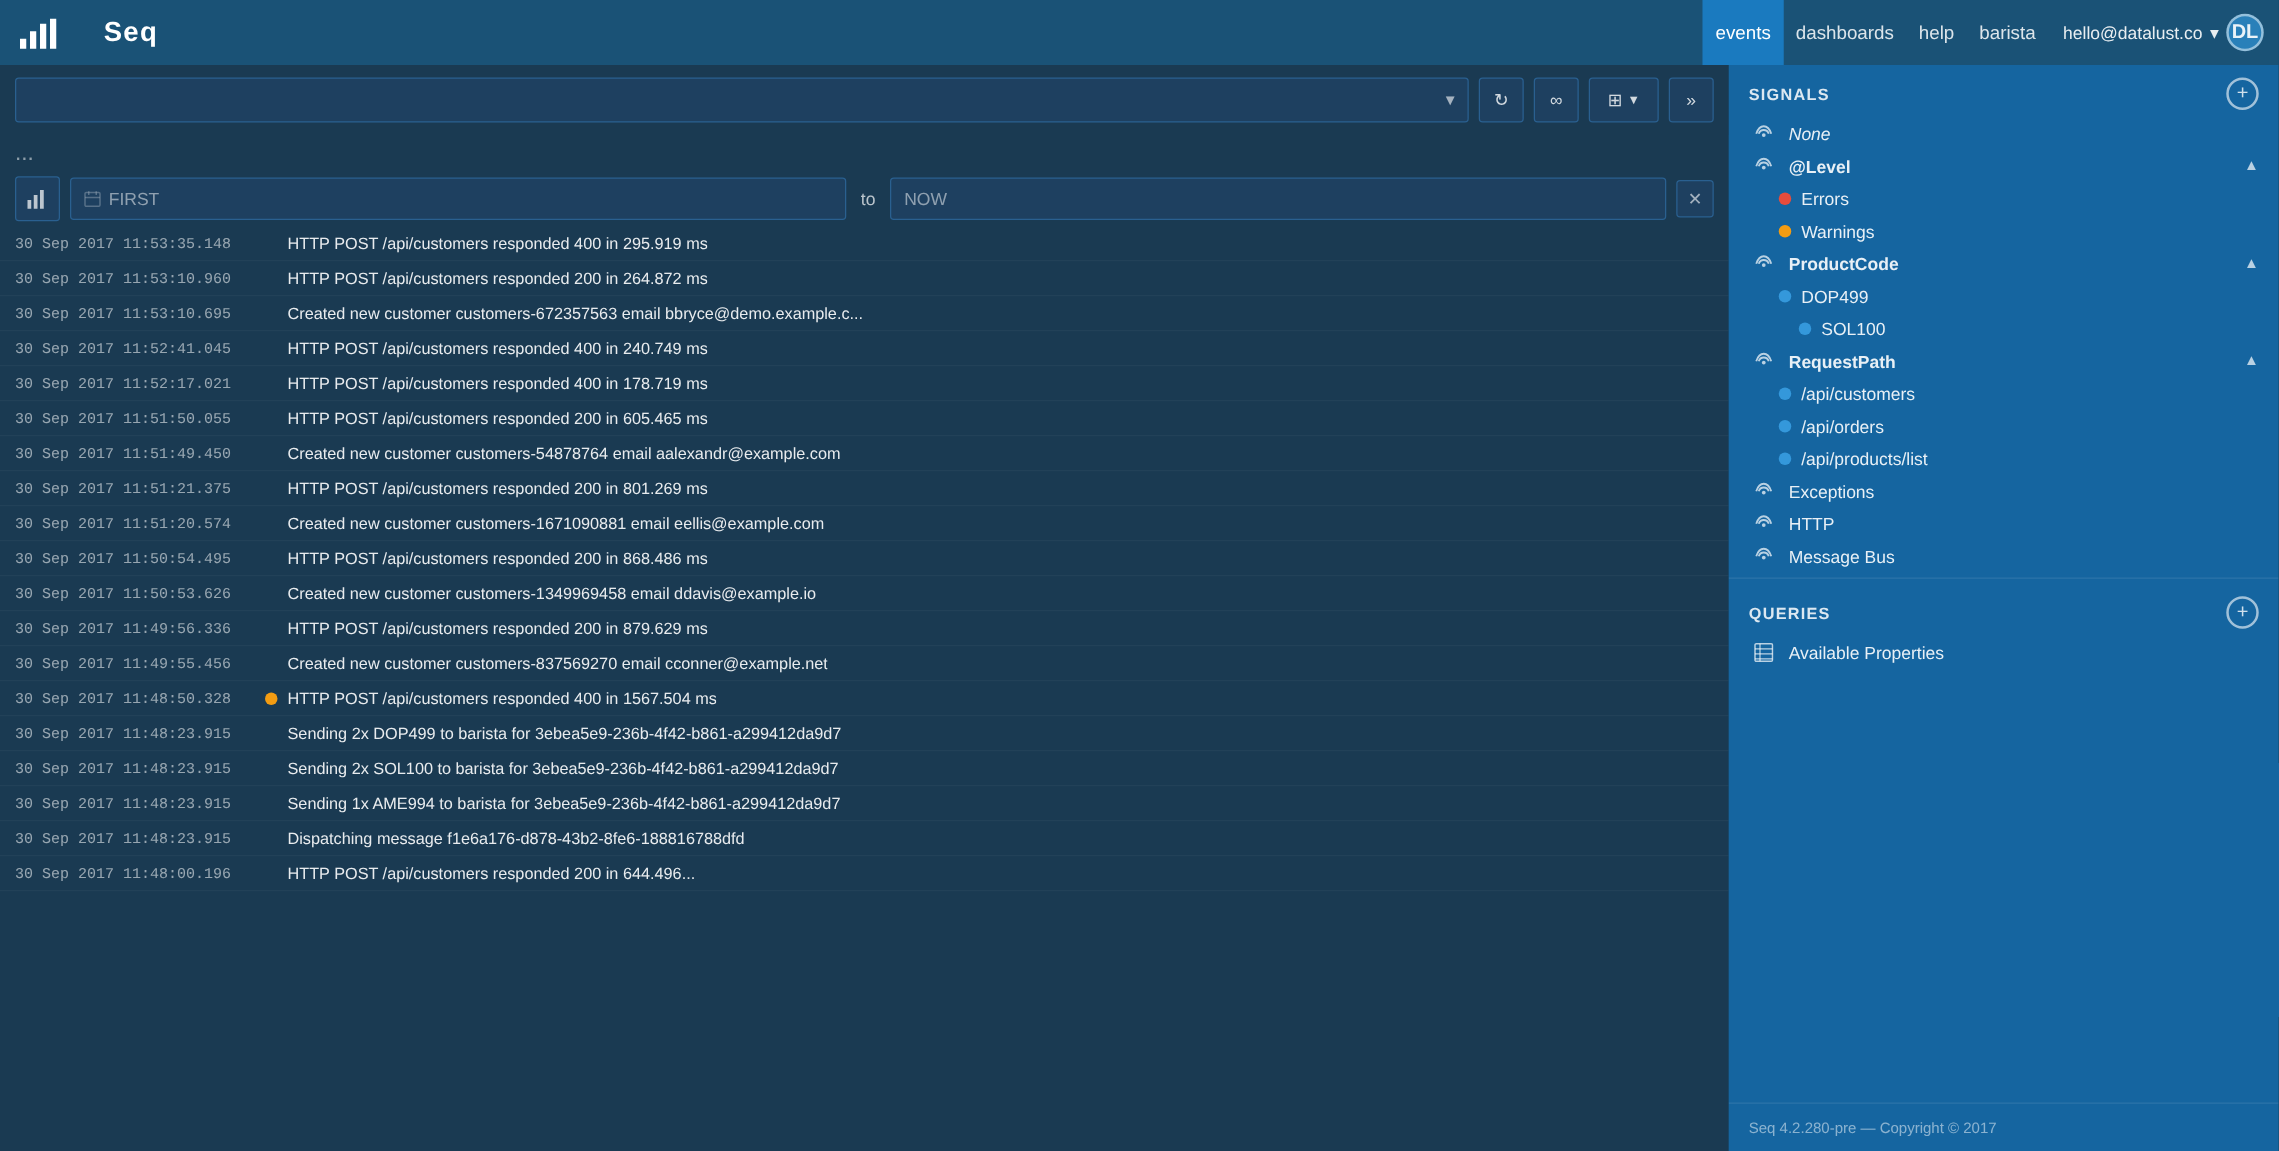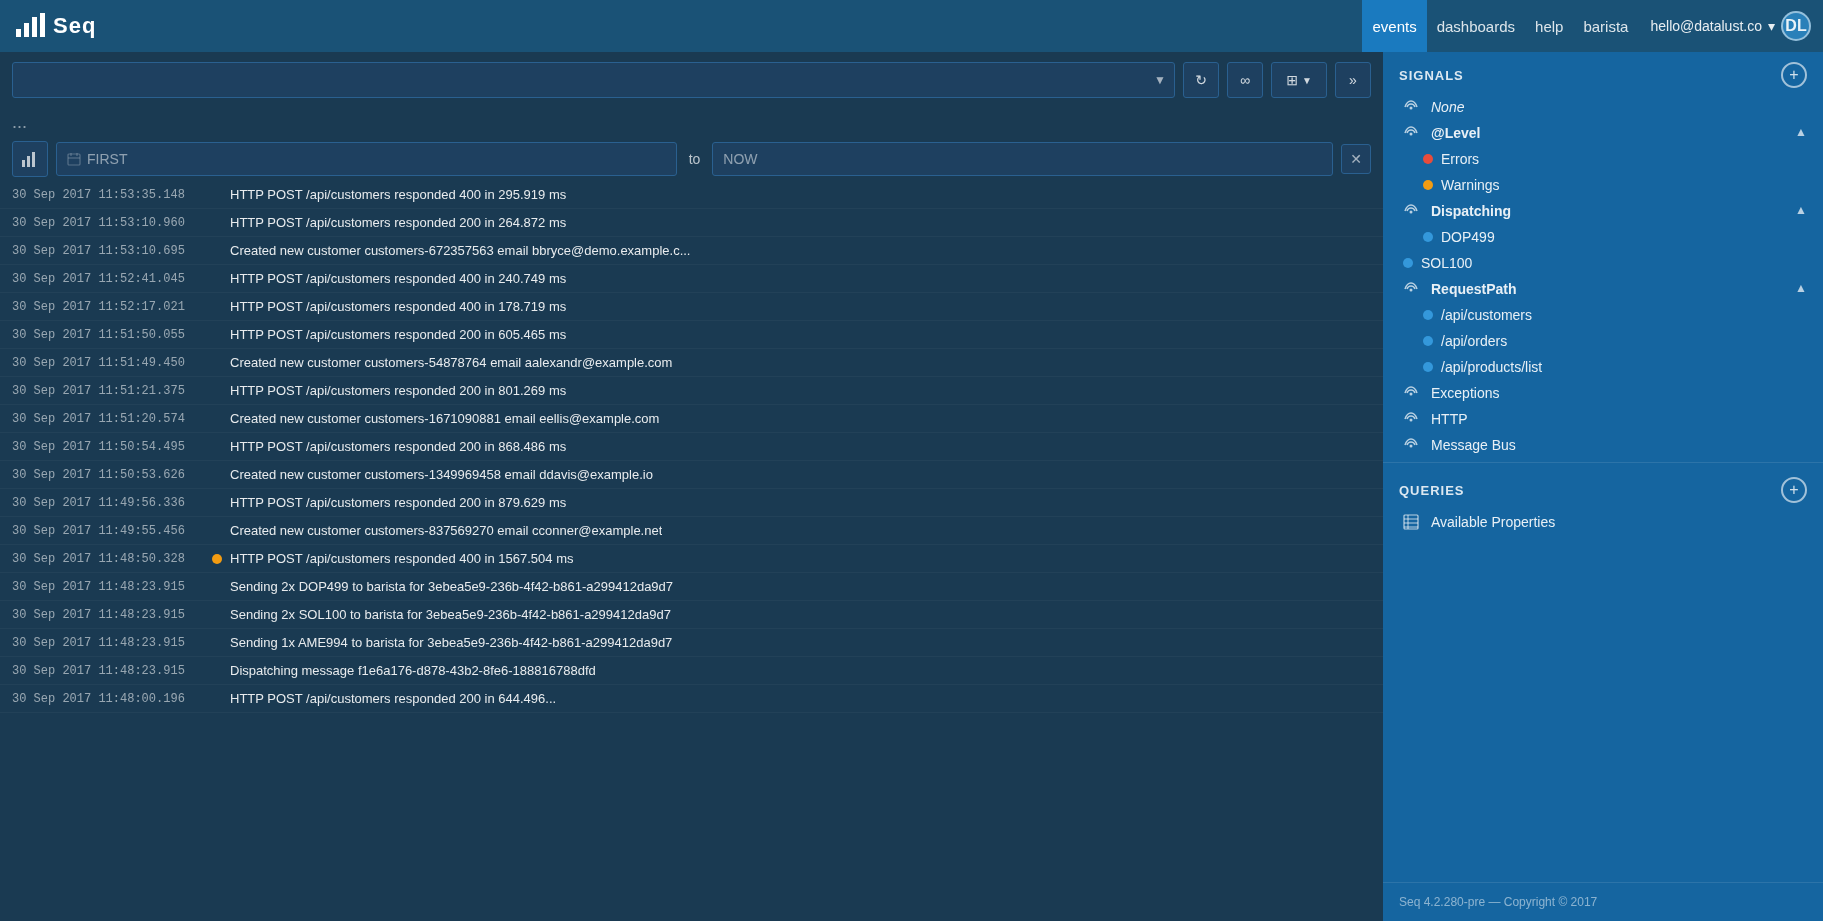--- a/index.html
+++ b/index.html
@@ -9,22 +9,23 @@
     .topnav {
       background: #1a5276;
       display: flex;
       align-items: center;
       height: 52px;
       padding: 0 0 0 16px;
       flex-shrink: 0;
     }
     .topnav-logo {
       display: flex;
-      align-items: flex-start;
+      align-items: flex-end;
       margin-right: 20px;
+      gap: 30px;
     }
     .topnav-logo-bars {
       display: flex;
       gap: 3px;
       margin-right: 8px;
       align-items: flex-end;
       height: 24px;
     }
     .topnav-logo-bars span {
       display: inline-block;
@@ -561,30 +562,30 @@
     </div>
 
     <div class="signal-group-header">
       <div class="signal-icon">
         <svg width="16" height="16" viewBox="0 0 16 16">
           <path d="M4 8 Q5 5 8 5 Q11 5 12 8" fill="none" stroke="rgba(255,255,255,0.7)" stroke-width="1.5"></path>
           <path d="M2 8 Q4 2 8 2 Q12 2 14 8" fill="none" stroke="rgba(255,255,255,0.7)" stroke-width="1.5"></path>
           <circle cx="8" cy="9" r="1.5" fill="rgba(255,255,255,0.7)"></circle>
         </svg>
       </div>
-      <span class="signal-label bold">Dispatching</span>
+      <span class="signal-label bold">ProductCode</span>
       <span class="signal-chevron">▲</span>
     </div>
 
     <div class="signal-item" style="padding-left: 40px;">
       <div class="signal-dot blue"></div>
       <span class="signal-label">DOP499</span>
     </div>
 
-    <div class="signal-item" style="padding-left: 20px;">
+    <div class="signal-item" style="padding-left: 20px; margin-left: 36px;">
       <div class="signal-dot blue"></div>
       <span class="signal-label">SOL100</span>
     </div>
 
     <div class="signal-group-header">
       <div class="signal-icon">
         <svg width="16" height="16" viewBox="0 0 16 16">
           <path d="M4 8 Q5 5 8 5 Q11 5 12 8" fill="none" stroke="rgba(255,255,255,0.7)" stroke-width="1.5"></path>
           <path d="M2 8 Q4 2 8 2 Q12 2 14 8" fill="none" stroke="rgba(255,255,255,0.7)" stroke-width="1.5"></path>
           <circle cx="8" cy="9" r="1.5" fill="rgba(255,255,255,0.7)"></circle>

